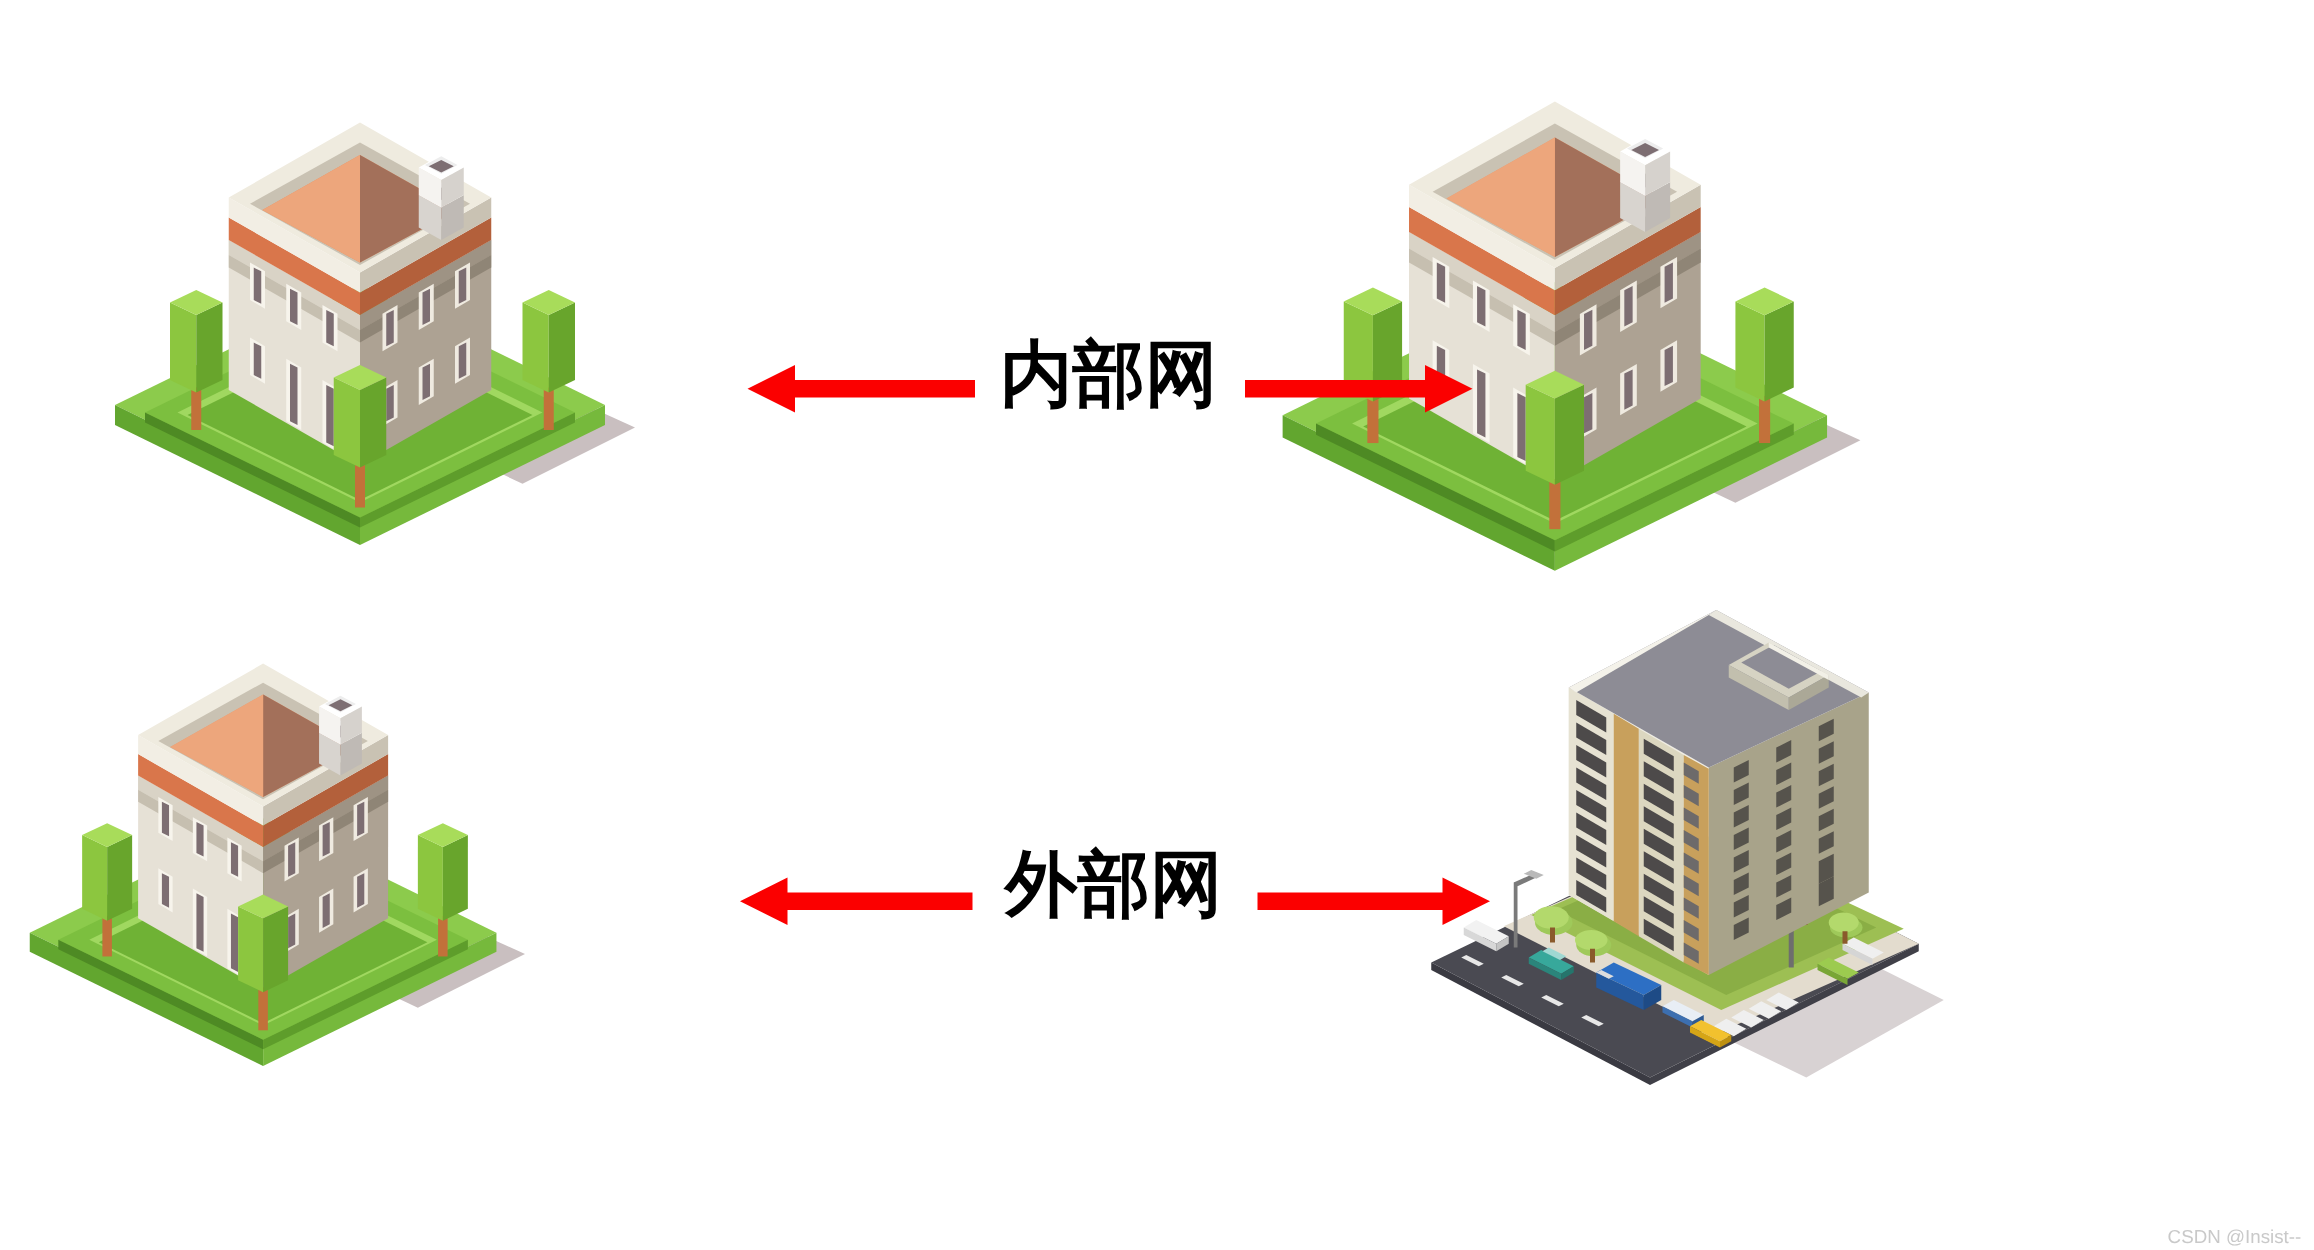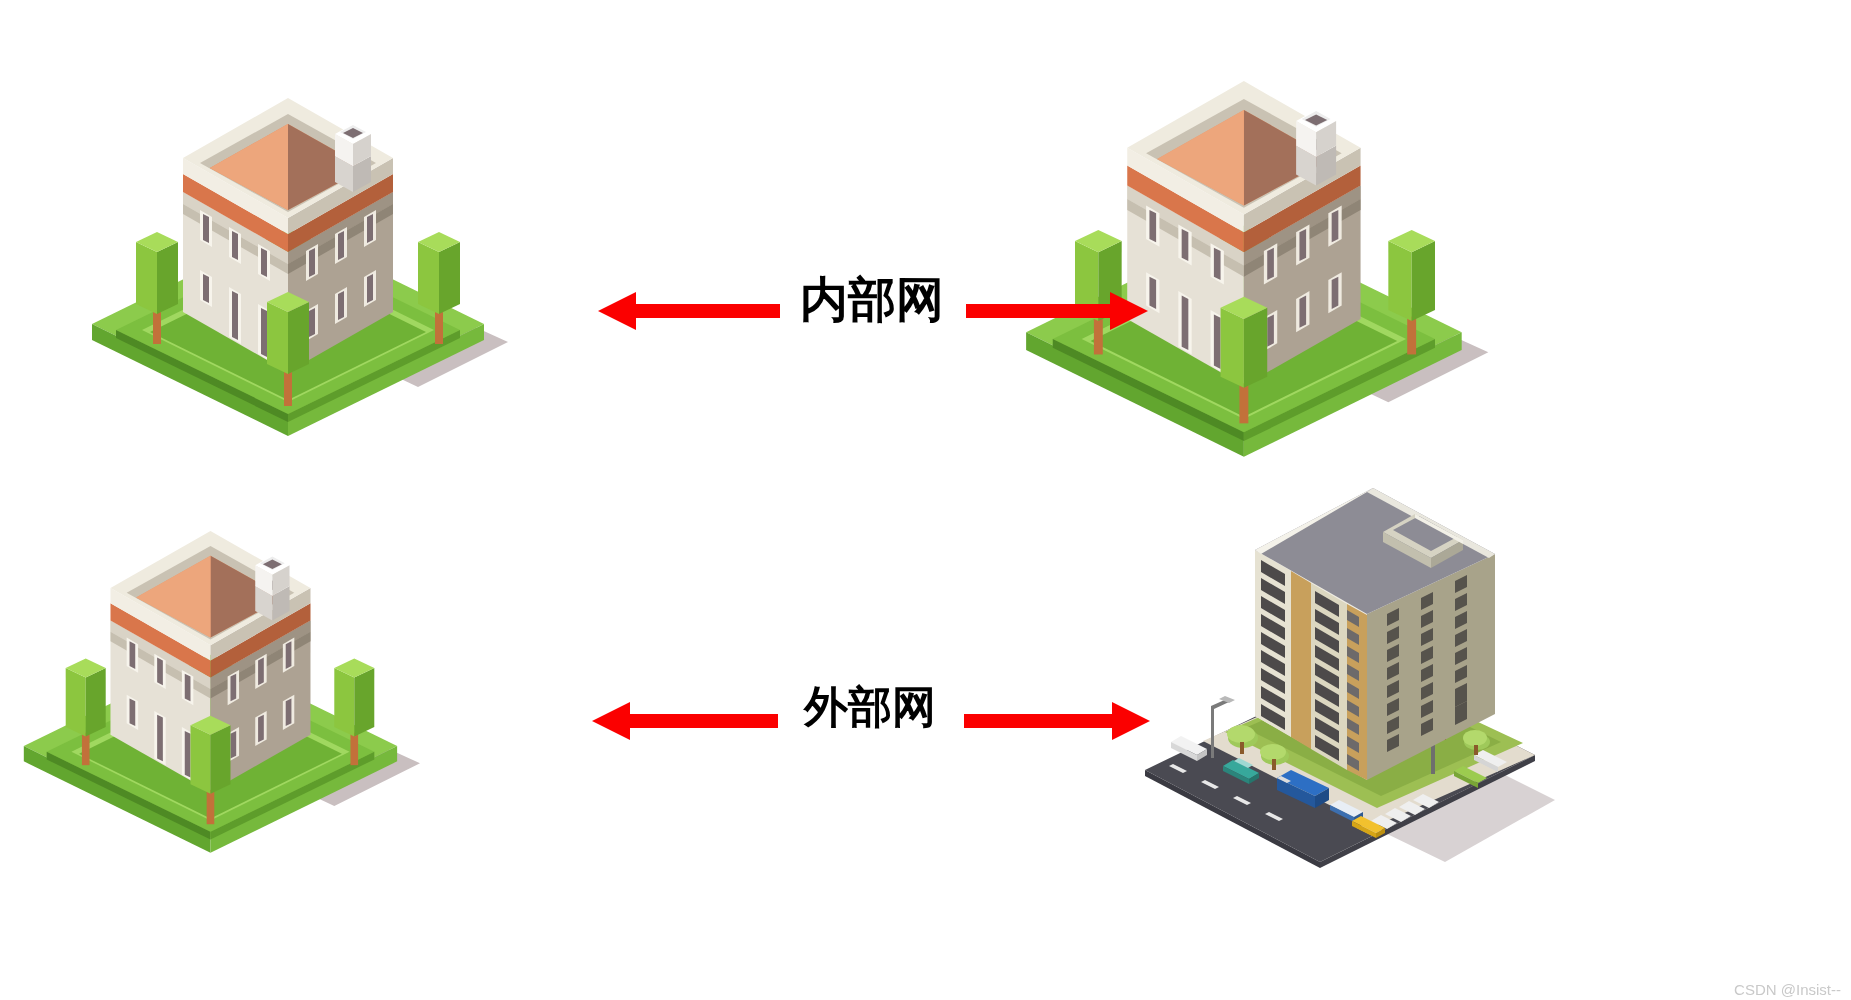--- a/index.html
+++ b/index.html
@@ -634,31 +634,31 @@
           <polygon points="340,237 352,231 352,249 340,255" fill="#56534C"></polygon>
         </g>
       </g>
     </svg>
   </div>
 
   <div class="conn" style="left:598px;top:238px;width:590px;height:140px;">
     <svg class="arrow-svg" width="182" height="140" viewBox="0 0 182 140">
       <polygon points="0,73 38,54 38,66 182,66 182,80 38,80 38,92" fill="#FB0000"></polygon>
     </svg>
-    <div class="conn-label" style="font-size:48px;margin:0 22px 18px 20px;">内部网</div>
+    <div class="conn-label" style="font-size:58px;margin:0 22px 18px 20px;">内部网</div>
     <svg class="arrow-svg" width="182" height="140" viewBox="0 0 182 140">
       <polygon points="182,73 144,54 144,66 0,66 0,80 144,80 144,92" fill="#FB0000"></polygon>
     </svg>
   </div>
 
   <div class="conn" style="left:592px;top:648px;width:640px;height:140px;">
     <svg class="arrow-svg" width="186" height="140" viewBox="0 0 186 140">
       <polygon points="0,73 38,54 38,66 186,66 186,80 38,80 38,92" fill="#FB0000"></polygon>
     </svg>
-    <div class="conn-label" style="font-size:44px;margin:0 28px 22px 26px;">外部网</div>
+    <div class="conn-label" style="font-size:58px;margin:0 28px 22px 26px;">外部网</div>
     <svg class="arrow-svg" width="186" height="140" viewBox="0 0 186 140">
       <polygon points="186,73 148,54 148,66 0,66 0,80 148,80 148,92" fill="#FB0000"></polygon>
     </svg>
   </div>
 
   <div class="watermark">CSDN @Insist--</div>
 
 </div>
 
 </body></html>

